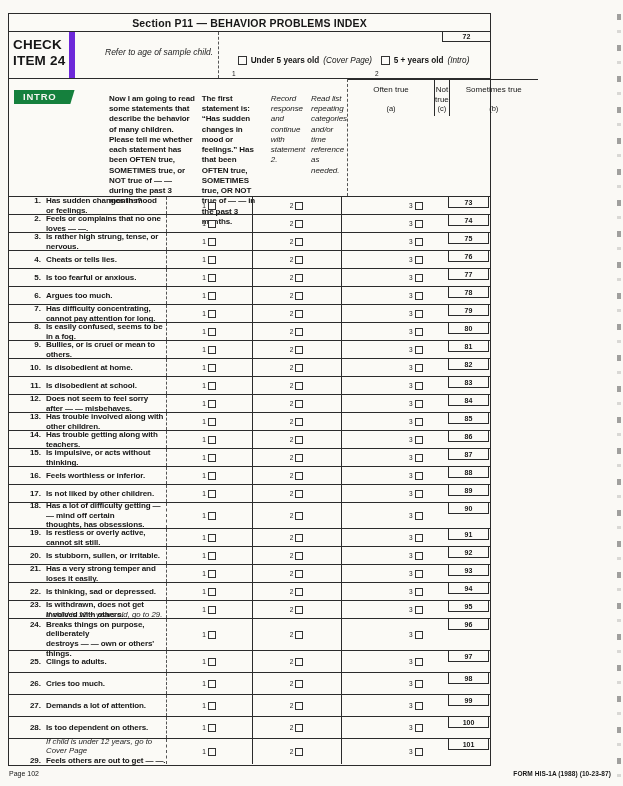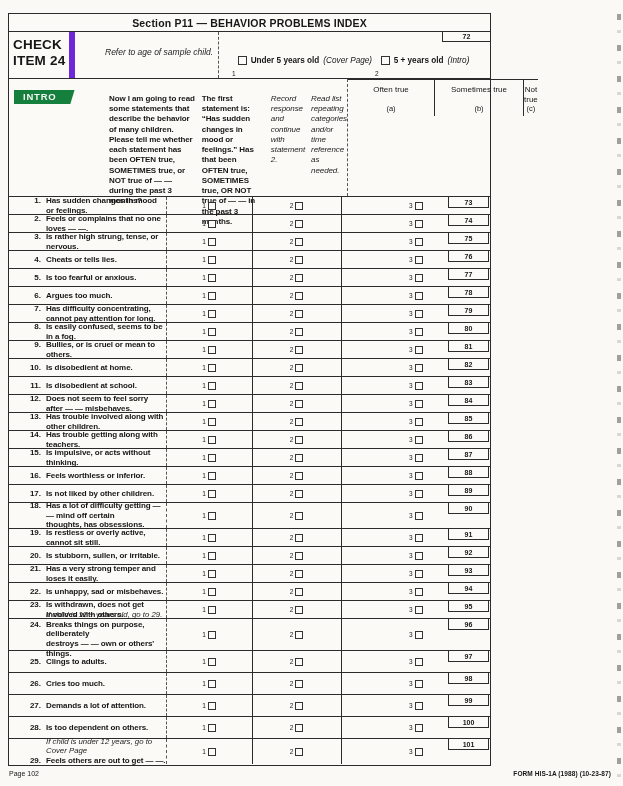--- a/index.html
+++ b/index.html
@@ -152,27 +152,27 @@
             <div class="para italic">Record response and continue with statement 2.</div>
             <div class="para italic">Read list repeating categories and/or time reference as needed.</div>
           </div>
       </div>
       <div class="right-col">
         <div class="col-headers" id="col-headers">
             <div class="col-head c0">
               <div class="col-title">Often true</div>
               <div class="col-sub">(a)</div>
             </div>
+            <div class="col-head c2">
+              <div class="col-title">Not true</div>
+              <div class="col-sub">(c)</div>
+            </div>
             <div class="col-head c1">
               <div class="col-title">Sometimes true</div>
               <div class="col-sub">(b)</div>
-            </div>
-            <div class="col-head c2">
-              <div class="col-title">Not true</div>
-              <div class="col-sub">(c)</div>
             </div>
           </div>
       </div>
     </div>
 
     <div id="rows">
         <div class="row">
           <div class="stmt-cell">
             <div class="stmt-line">
               <span class="item-num">1.</span>
@@ -737,21 +737,21 @@
               <i class="cbox-num">3</i>
               <i class="cbox-sq"></i>
             </span>
             <span class="numtab row-tab">93</span>
           </div>
         </div>
         <div class="row">
           <div class="stmt-cell">
             <div class="stmt-line">
               <span class="item-num">22.</span>
-              <span class="item-text">Is unhappy, sad or misbehaves.</span>
+              <span class="item-text">Is thinking, sad or depressed.</span>
             </div>
           </div>
           <div class="cbox-cell cb0">
             <span class="cbox">
               <i class="cbox-num">1</i>
               <i class="cbox-sq"></i>
             </span>
           </div>
           <div class="cbox-cell cb1">
             <span class="cbox">

